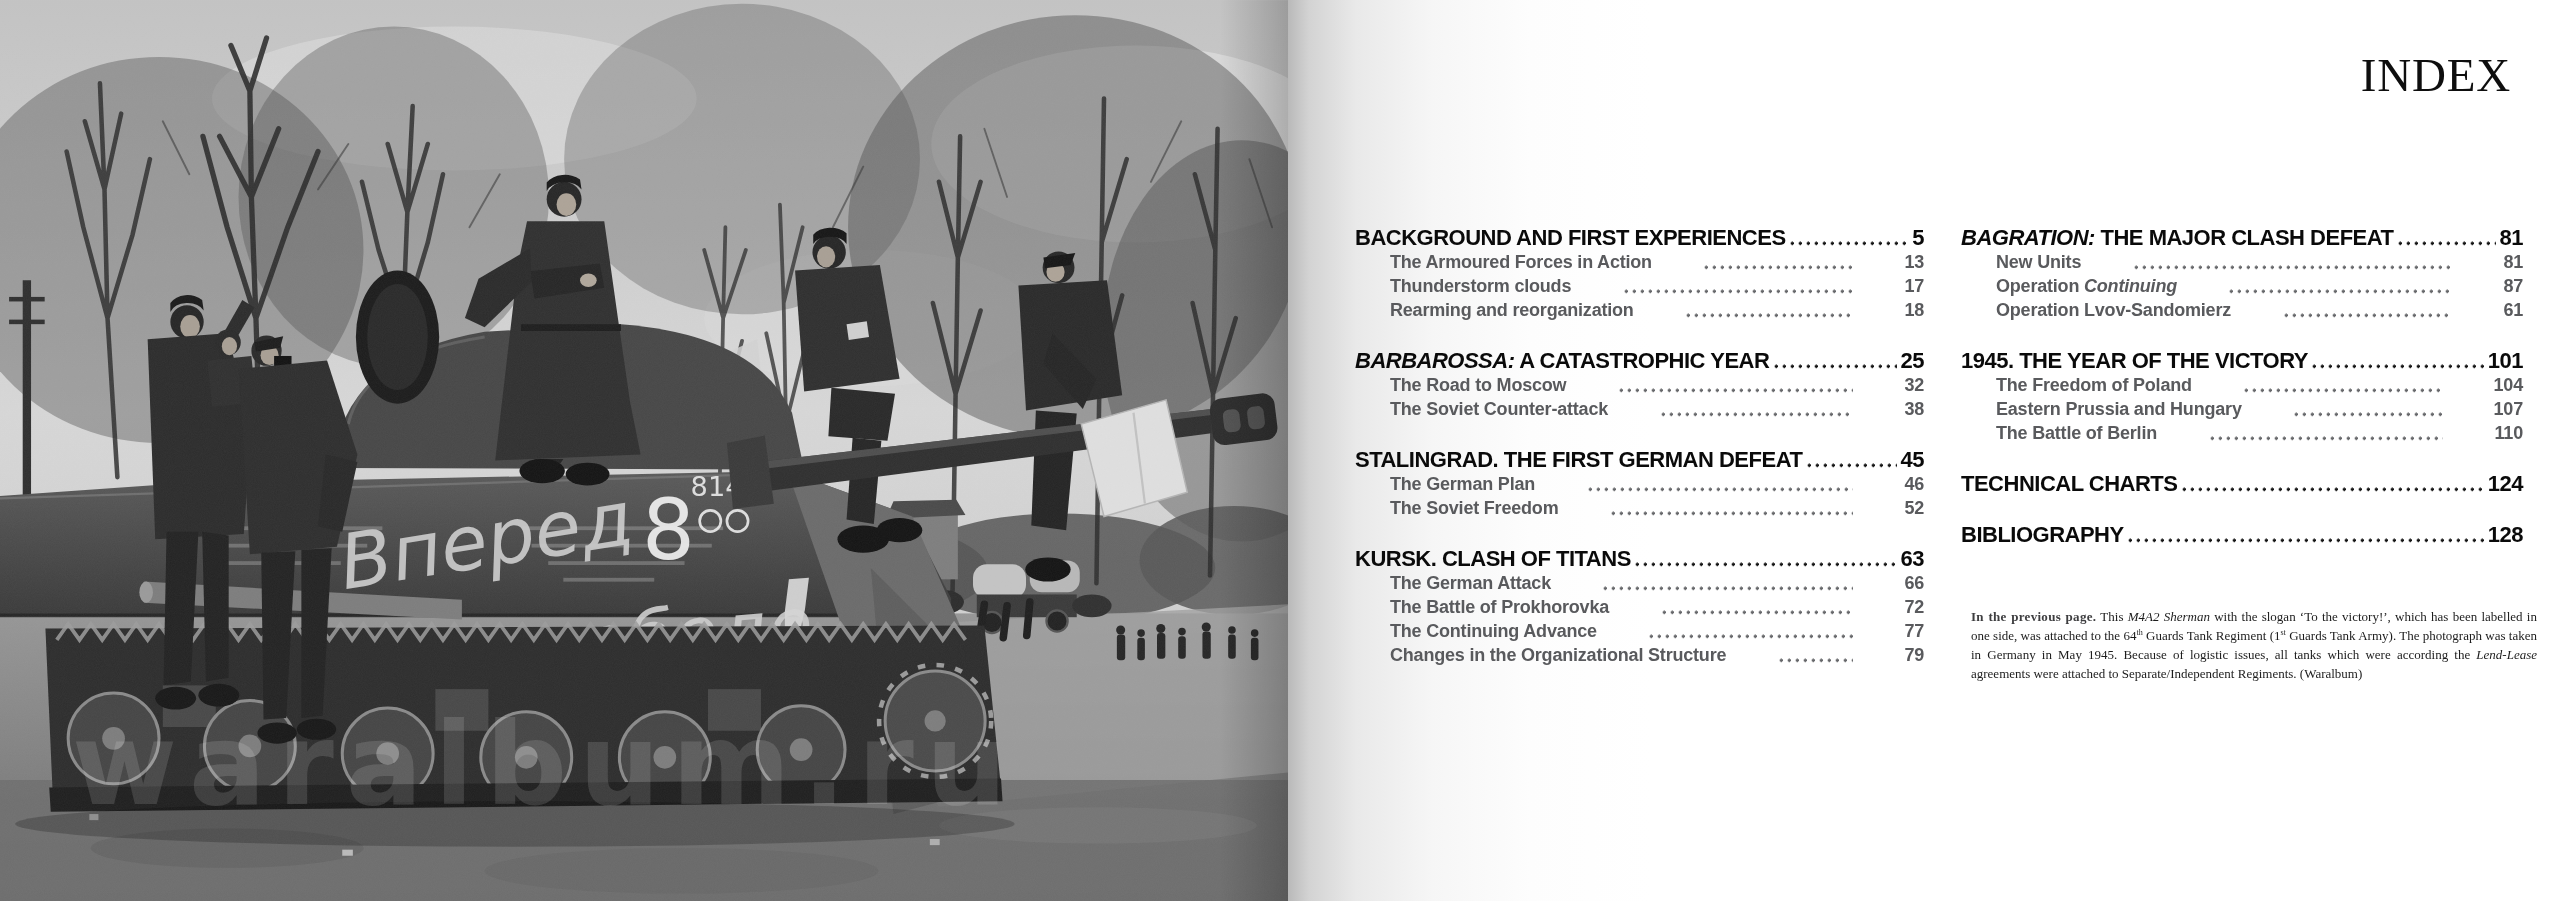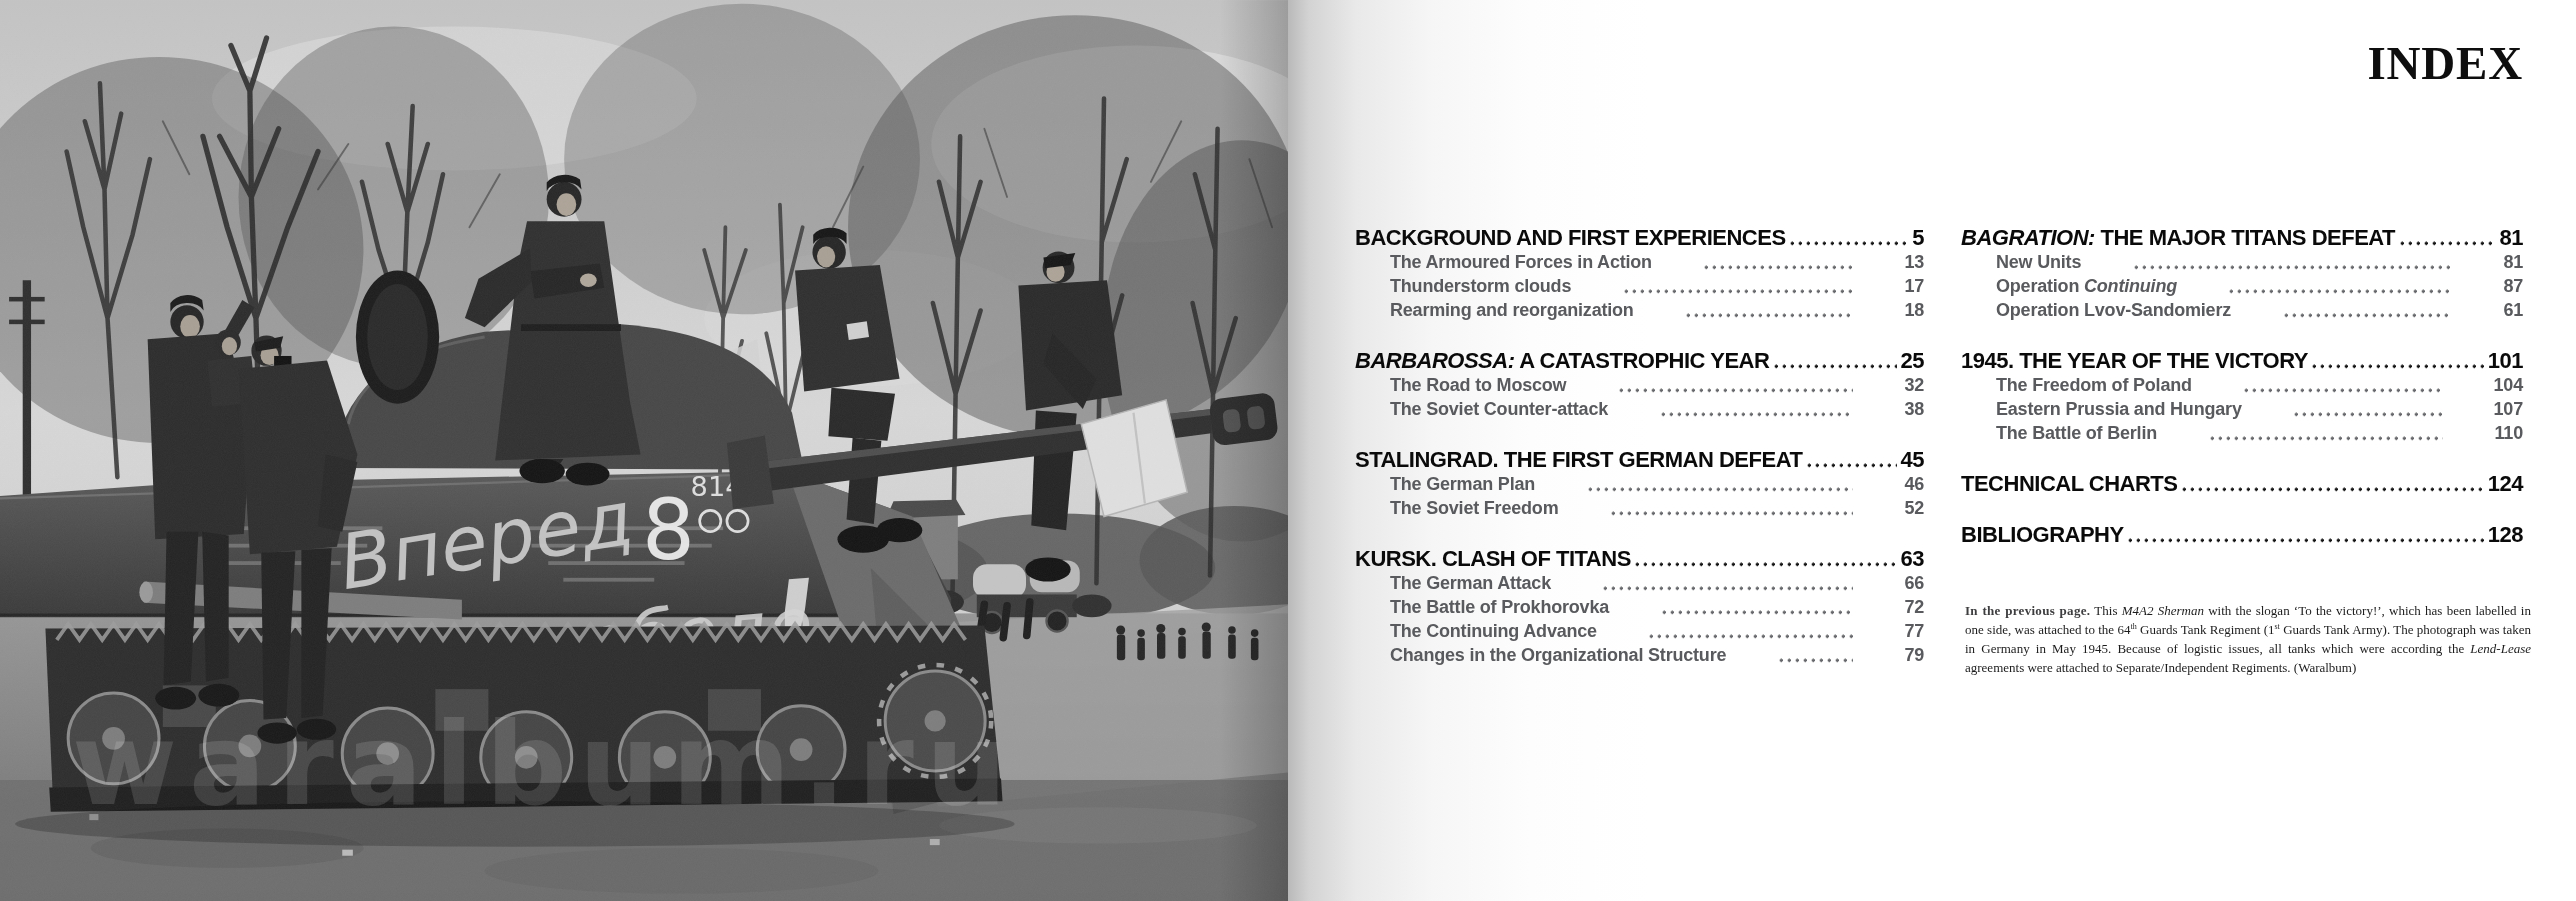--- a/index.html
+++ b/index.html
@@ -2,39 +2,39 @@
 <html style="font-size:12px"><head>
 <meta charset="utf-8">
 <style>
   html,body{margin:0;padding:0;background:#222;}
   .spread{width:2576px;height:902px;display:flex;overflow:hidden;background:#fff;}
   .photo-page{width:1288px;height:902px;flex:0 0 auto;position:relative;background:#c9c9c9;}
   .photo-page svg{display:block;}
   .index-page{width:1288px;height:902px;flex:0 0 auto;position:relative;
     background:linear-gradient(to right,#b9b9b9 0px,#d3d3d3 21px,#e9e9e9 68px,#f6f6f6 144px,#fdfdfd 242px,#ffffff 363px);
     font-family:"Liberation Sans",sans-serif;}
-  .page-title{position:absolute;top:36px;right:53px;margin:0;
-    font-family:"Liberation Serif",serif;font-weight:bold;font-size:47px;letter-spacing:0.8px;color:#0e0e0e;}
+  .page-title{position:absolute;top:36px;right:53px;margin:12px;
+    font-family:"Liberation Serif",serif;font-weight:normal;font-size:47px;letter-spacing:0.8px;color:#0e0e0e;}
   .toc-col{position:absolute;top:226px;}
   .toc-left{left:67px;width:569px;}
   .toc-right{left:673px;width:562px;}
   .toc-section{margin-bottom:27px;}
   .toc-row{display:flex;align-items:baseline;height:24px;white-space:nowrap;}
   .toc-heading{font-size:22px;font-weight:bold;color:#0a0a0a;letter-spacing:-0.5px;}
   .toc-heading .lbl i{font-style:italic;}
   .toc-items{padding-left:35px;}
   .toc-entry{font-size:18px;font-weight:bold;color:#595a5d;letter-spacing:-0.2px;gap:48px;}
   .toc-entry .lbl i{font-style:italic;}
   .lbl{line-height:24px;}
   .pg{line-height:24px;}
   .dots{flex:1;min-width:13.6px;height:4.5px;margin:0 3.8px 0 4.5px;align-self:center;transform:translateY(5.3px);
     background-image:radial-gradient(circle at 2.3px 2.3px,#66676a 1.6px,rgba(0,0,0,0) 2px);
     background-size:8px 4.5px;background-repeat:repeat-x;background-position:left center;}
   .toc-heading .dots{background-image:radial-gradient(circle at 2.3px 2.3px,#141414 1.6px,rgba(0,0,0,0) 2px);}
-  .caption{position:absolute;left:673px;top:598px;width:566px;margin:4px;
+  .caption{position:absolute;left:673px;top:598px;width:566px;margin:10px;
     font-family:"Liberation Serif",serif;font-size:13px;line-height:1.45;color:#1c1c1c;text-align:justify;}
   .caption .cap-lead{font-weight:bold;color:#3e3e40;letter-spacing:0.3px;}
   .caption i{font-style:italic;}
   .caption sup{font-size:0.62em;line-height:0;vertical-align:super;}
 </style>
 </head>
 <body>
 
 <div class="spread">
 
@@ -395,21 +395,21 @@
           </div>
         </div>
       </div>
 
     </div>
 
     <div class="toc-col toc-right">
 
       <div class="toc-section">
         <div class="toc-row toc-heading">
-          <span class="lbl"><i>BAGRATION:</i><span> THE MAJOR TITANS DEFEAT</span></span>
+          <span class="lbl"><i>BAGRATION:</i><span> THE MAJOR CLASH DEFEAT</span></span>
           <span class="dots"></span>
           <span class="pg">81</span>
         </div>
         <div class="toc-items">
           <div class="toc-row toc-entry">
             <span class="lbl">New Units</span>
             <span class="dots"></span>
             <span class="pg">81</span>
           </div>
           <div class="toc-row toc-entry">

